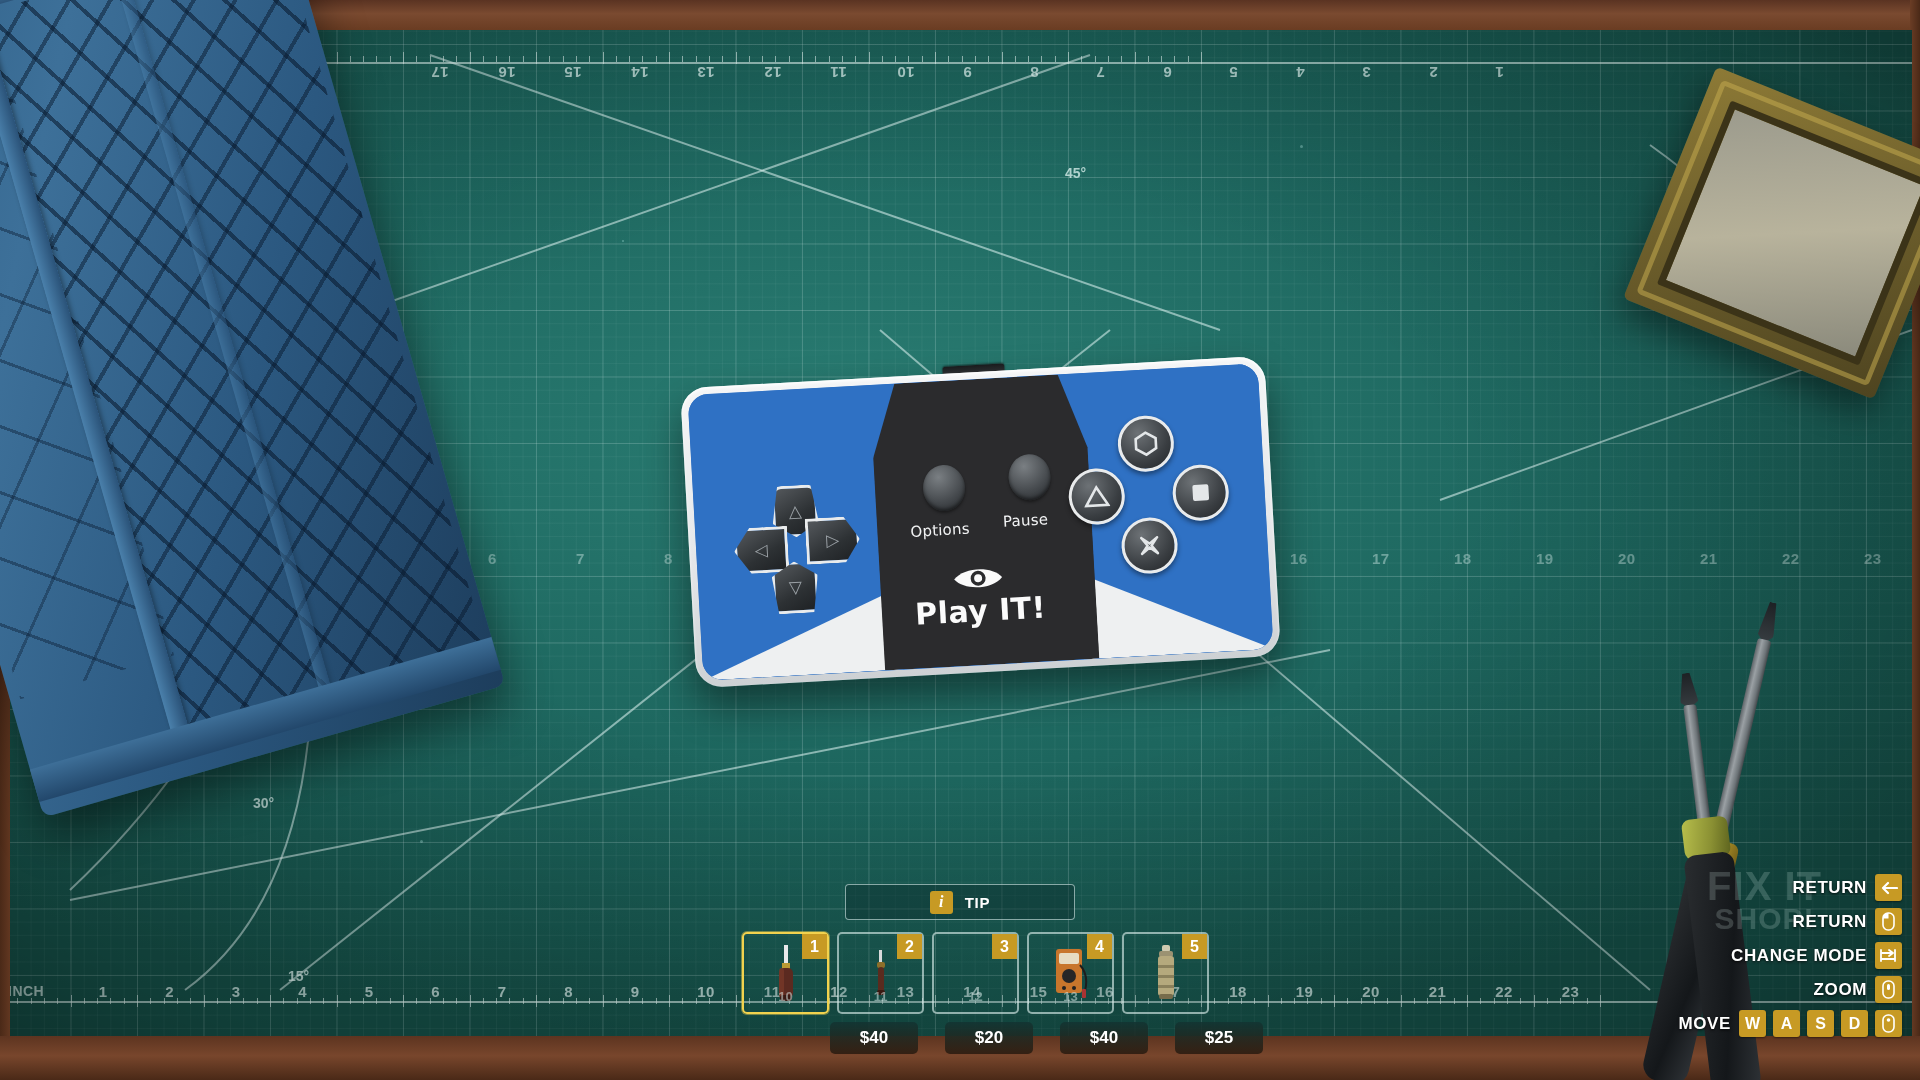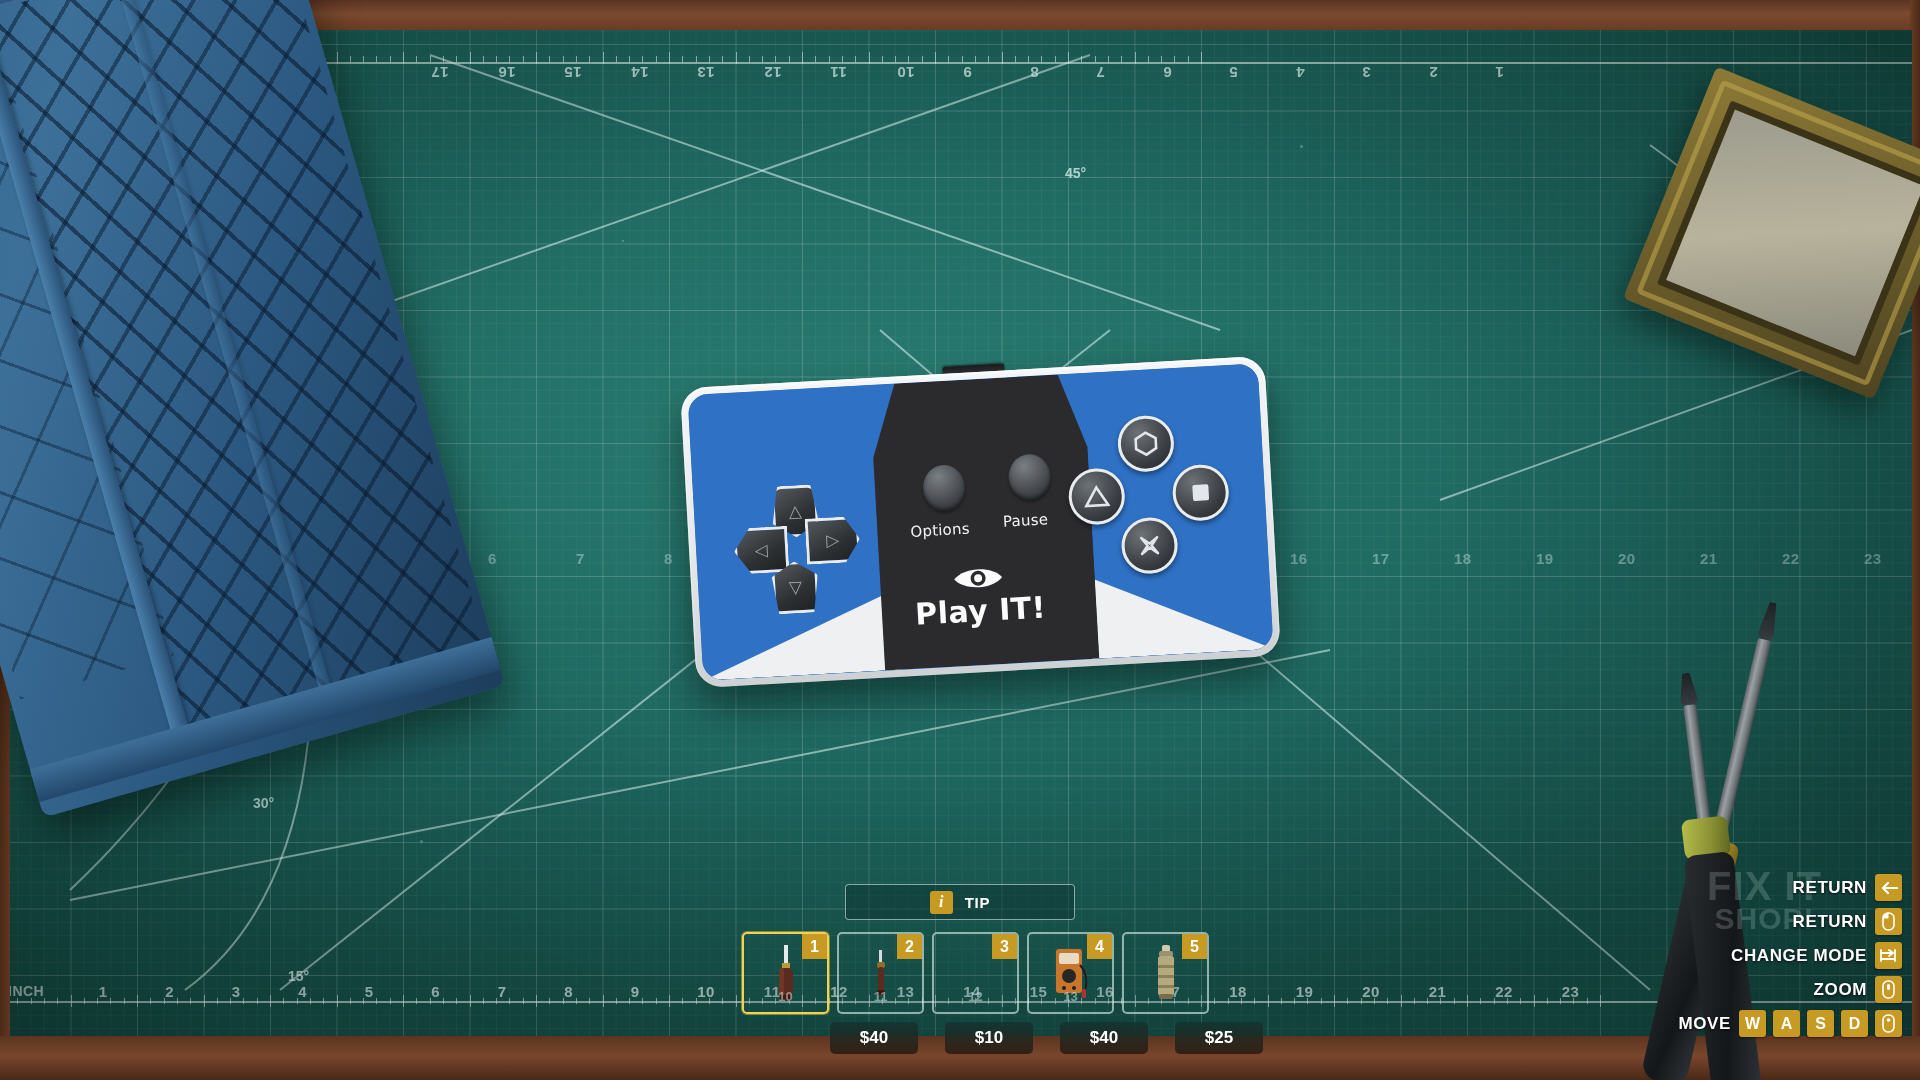--- a/index.html
+++ b/index.html
@@ -834,21 +834,21 @@
       <rect x="3" y="30" width="16" height="3" fill="#8b815c"></rect>
       <rect x="3" y="40" width="16" height="3" fill="#8b815c"></rect>
       <rect x="4" y="49" width="14" height="5" rx="2" fill="#776d4c"></rect>
           </svg>
         </div>
         <div class="slot-num">5</div>
       </div>
     </div>
   <div class="prices" id="prices">
       <div class="price">$40</div>
-      <div class="price">$10</div>
+      <div class="price">$20</div>
       <div class="price">$40</div>
       <div class="price">$25</div>
     </div>
 
   <div class="controls" id="controls">
       <div class="ctrl-row">
         <span class="ctrl-name">RETURN</span>
         <span class="keys-row">
           <span class="keycap">
             <svg width="18" height="14" viewBox="0 0 18 14">

